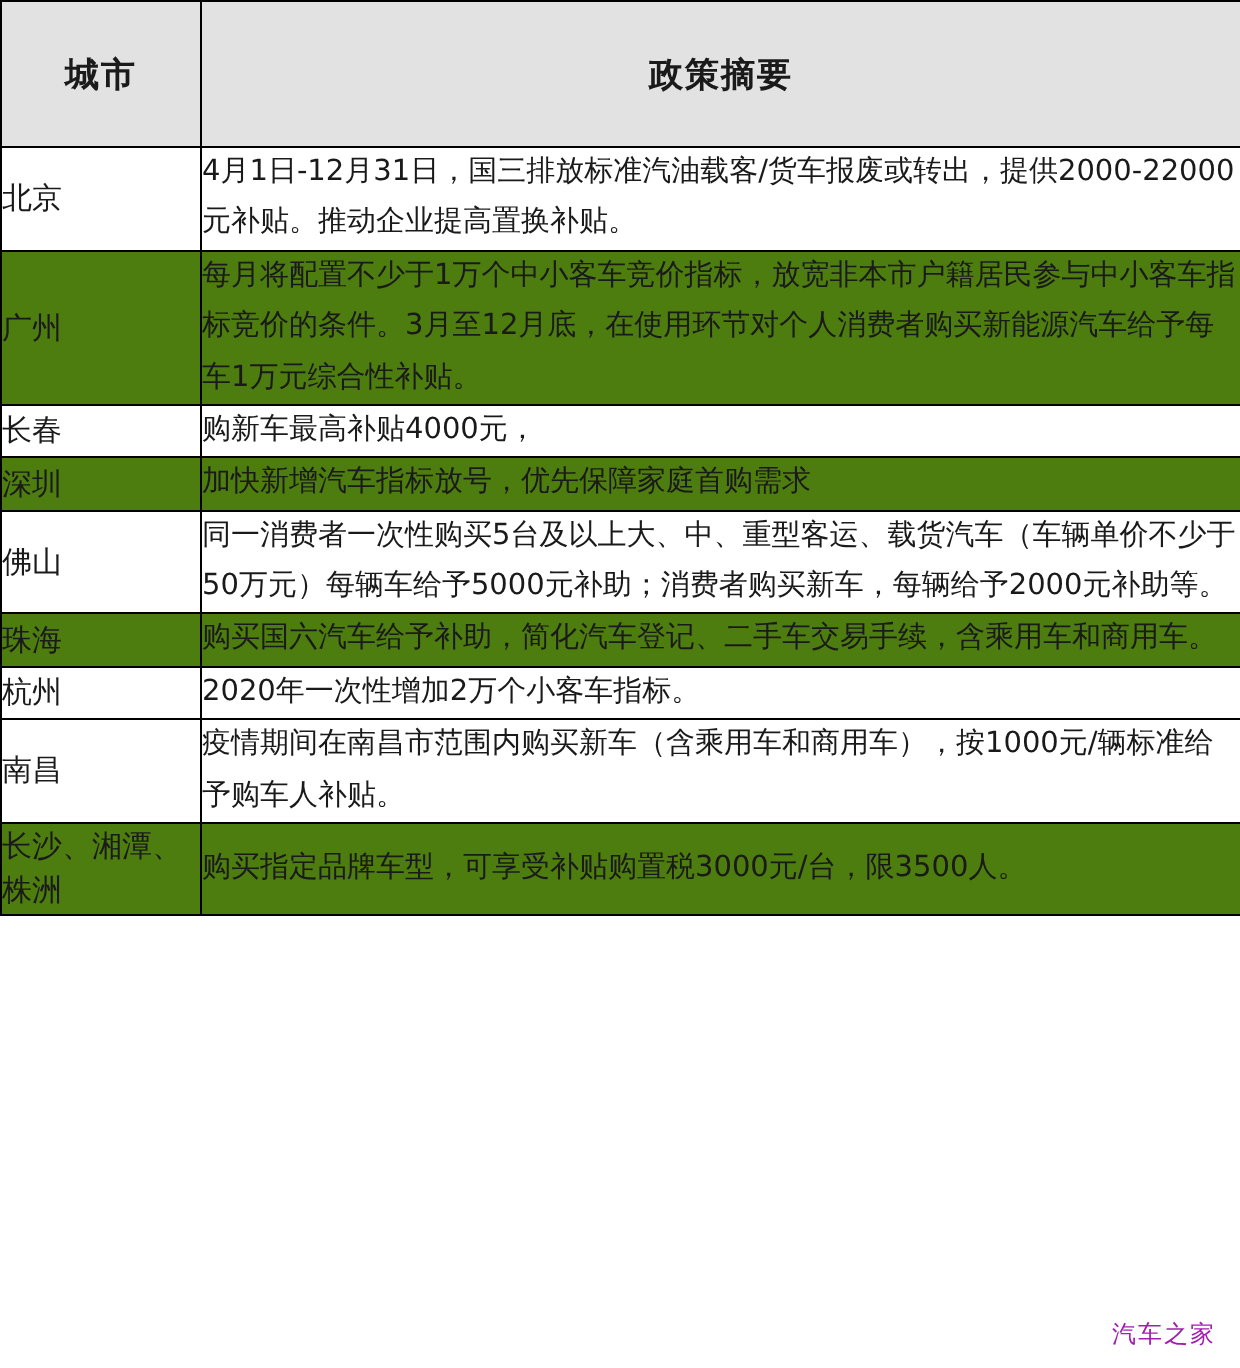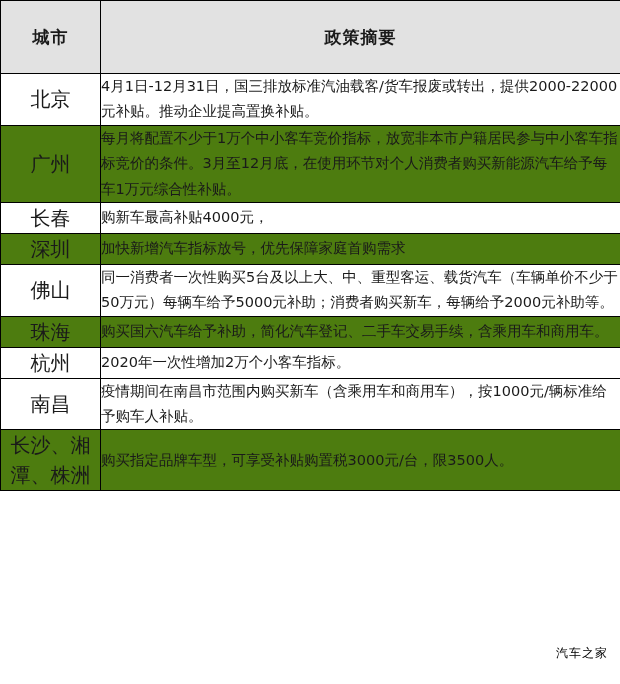--- a/index.html
+++ b/index.html
@@ -33,44 +33,43 @@
     height: 72px;
     letter-spacing: 1px;
   }
   .col-city {
     width: 100px;
   }
   .col-policy {
     width: 520px;
   }
   .city-cell {
-    text-align: center;
-    font-size: 20px;
+    font-size: 15px;
     padding: 10px 4px;
     line-height: 1.5;
   }
   .policy-cell {
     text-align: left;
     font-size: 14.5px;
     padding: 12px 16px 12px 14px;
     line-height: 1.75;
     margin-top: 36px;
   }
   tr.row-even td {
     background: #4d7c0f;
   }
   tr.row-odd td {
     background: #ffffff;
   }
   .watermark {
     position: absolute;
     right: 12px;
-    bottom: 22px;
+    bottom: 8px;
     font-size: 12px;
-    color: #000000;
+    color: #a21caf;
     letter-spacing: 1px;
     user-select: none;
   }
 </style>
 </head>
 <body>
 
 <table class="table">
   <colgroup>
     <col class="col-city">

